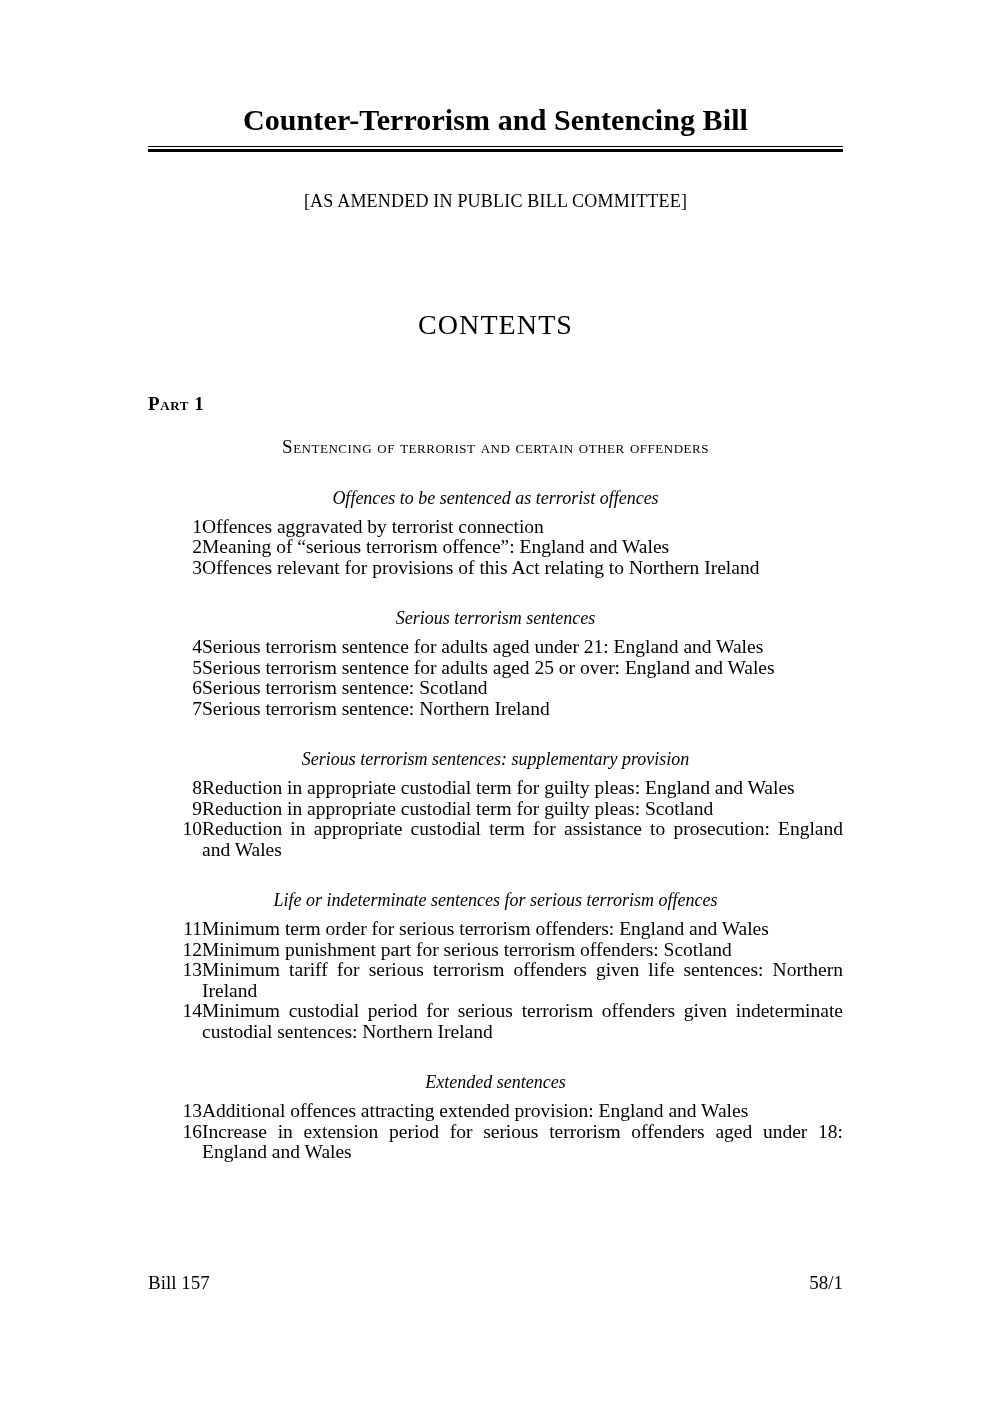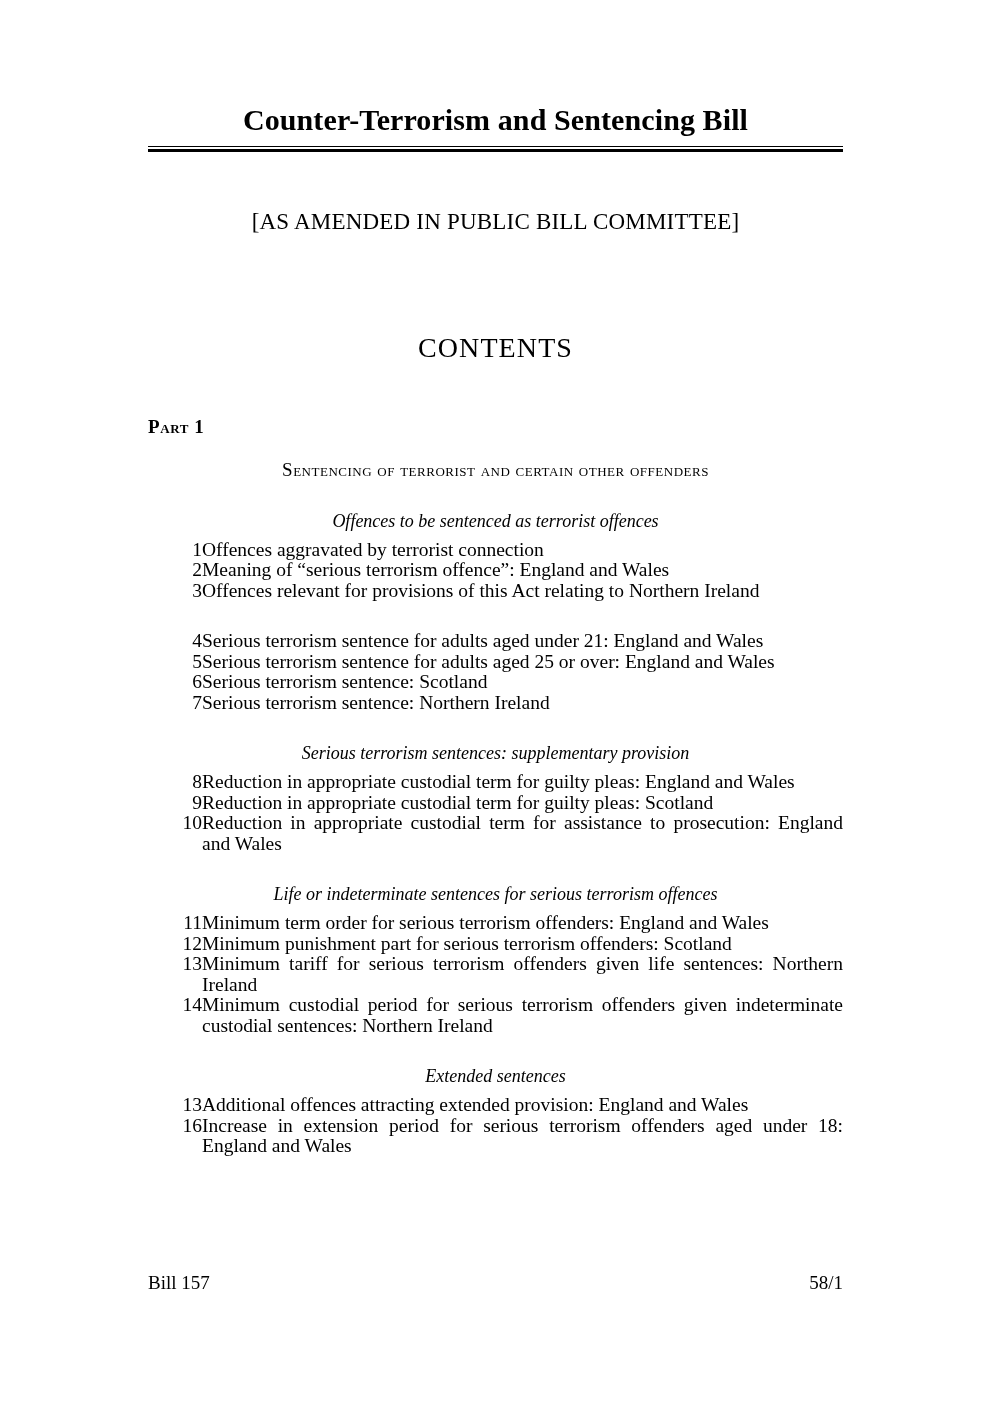--- a/index.html
+++ b/index.html
@@ -46,23 +46,23 @@
   .title-rule {
     margin-top: 9px;
     height: 6px;
     border-top: 1.5px solid #000;
     border-bottom: 3px solid #000;
     box-sizing: border-box;
   }
 
   .amend-line {
     margin: 0;
-    padding-top: 57px;
-    text-align: center;
-    font-size: 23px;
+    padding-top: 39px;
+    text-align: center;
+    font-size: 18px;
     letter-spacing: 0.2px;
   }
 
   .contents-heading {
     margin: 0;
     padding-top: 97px;
     text-align: center;
     font-size: 28px;
     font-weight: normal;
     letter-spacing: 1.1px;
@@ -172,20 +172,21 @@
                 <td class="txt">Meaning of “serious terrorism offence”: England and Wales</td>
               </tr>
               <tr class="item-row">
                 <td class="num">3</td>
                 <td class="txt">Offences relevant for provisions of this Act relating to Northern Ireland</td>
               </tr>
             </tbody>
           </table>
         </div>
         <div class="group">
+          <div class="group-heading">Serious terrorism sentences</div>
           <table class="items">
             <tbody>
               <tr class="item-row">
                 <td class="num">4</td>
                 <td class="txt">Serious terrorism sentence for adults aged under 21: England and Wales</td>
               </tr>
               <tr class="item-row">
                 <td class="num">5</td>
                 <td class="txt">Serious terrorism sentence for adults aged 25 or over: England and Wales</td>
               </tr>

